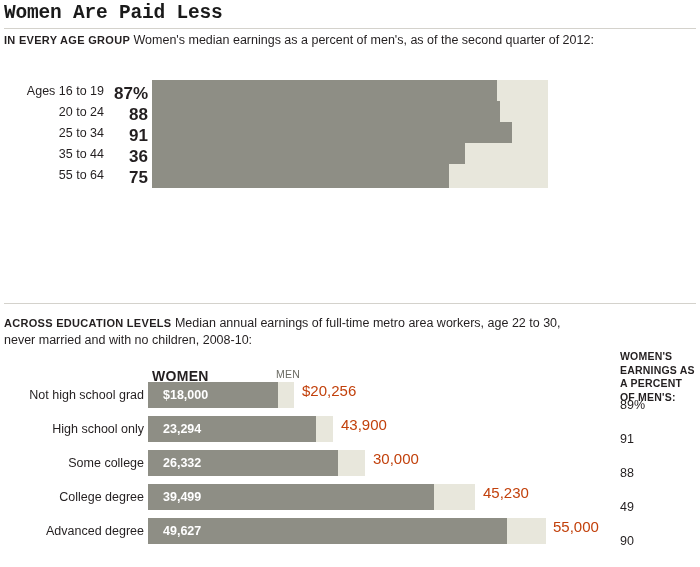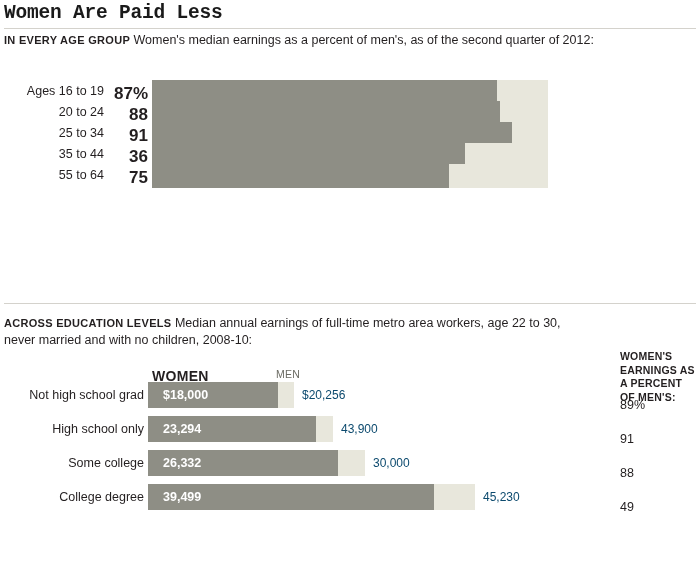--- a/index.html
+++ b/index.html
@@ -195,23 +195,23 @@
     top: 6px;
     left: 155px;
     font-size: 12.5px;
     font-weight: bold;
     color: #ffffff;
     white-space: nowrap;
     margin-left: 8px;
   }
   .row2 .mlabel {
     position: absolute;
-    top: 6px;
-    font-size: 12px;
-    color: #0c4a6e;
+    top: 0;
+    font-size: 15px;
+    color: #c2410c;
     white-space: nowrap;
   }
   .row2 .pct {
     position: absolute;
     left: 620px;
     top: 16px;
     font-size: 12.5px;
     font-weight: normal;
   }
 </style>
@@ -317,16 +317,24 @@
 
     <div class="row2">
       <div class="cat">College degree</div>
       <div class="mentrack" style="width:327px"></div>
       <div class="womenfill" style="width:286px"></div>
       <div class="wlabel">39,499</div>
       <div class="mlabel" style="left:483px">45,230</div>
       <div class="pct">49</div>
     </div>
 
+    <div class="row2">
+      <div class="cat">Advanced degree</div>
+      <div class="mentrack" style="width:398px"></div>
+      <div class="womenfill" style="width:359px"></div>
+      <div class="wlabel">49,627</div>
+      <div class="mlabel" style="left:553px">55,000</div>
+      <div class="pct">90</div>
+    </div>
 
   </div>
 
 </div>
 
 </body></html>

